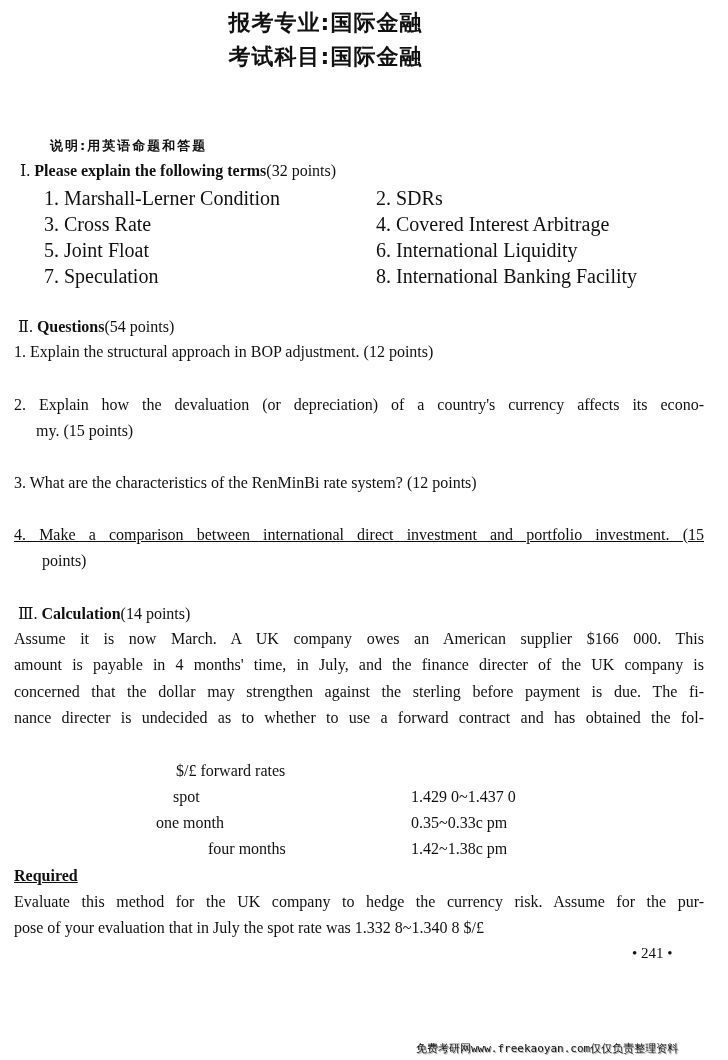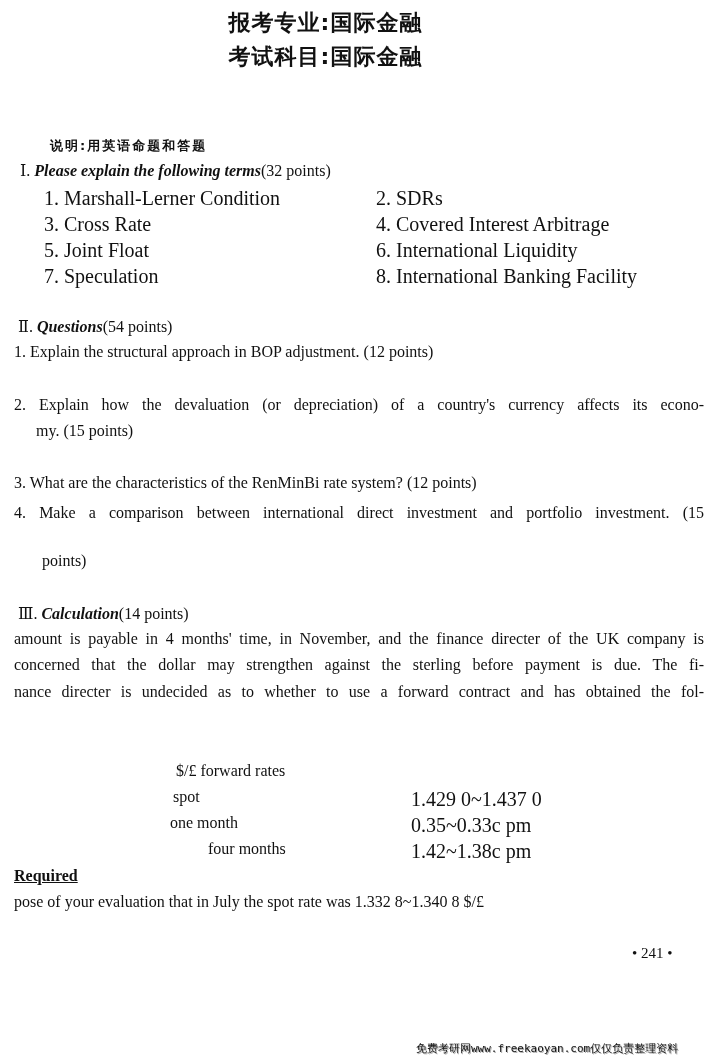--- a/index.html
+++ b/index.html
@@ -12,30 +12,30 @@
   .title {
     left: 0; width: 651px; text-align: center;
     font-family: "DejaVu Sans", "Liberation Sans", sans-serif;
     font-weight: bold; font-size: 22px; letter-spacing: 1px; color: #111;
   }
   .note {
     font-family: "DejaVu Sans", "Liberation Sans", sans-serif;
     font-size: 13px; font-weight: bold; letter-spacing: 2px;
   }
   .t { font-size: 16px; }
-  .heading-bold { font-weight: bold; font-style: italic; }
+  .heading-bold { font-weight: bold; }
   .term { font-size: 20px; }
   .para {
     left: 14px; width: 690px; font-size: 16px; line-height: 26.3px;
     text-align: justify; white-space: normal;
   }
   .para-line { display: block; text-align: justify; text-align-last: justify; }
   .para-line.last { text-align-last: left; }
   .rate-label { font-size: 16px; }
-  .rate-val { font-size: 20px; }
+  .rate-val { font-size: 16px; }
   .required {
     font-weight: bold; font-size: 16px; text-decoration: underline;
   }
   .page-num { font-size: 15px; }
   .watermark {
     font-family: "DejaVu Sans Mono", "Liberation Mono", monospace;
     font-size: 11px; color: #111; text-shadow: 1px 1px 0 #aaa;
   }
 </style>
 </head>
@@ -65,42 +65,44 @@
   <span class="heading-bold">Questions</span><span>(54 points)</span>
 </div>
 
 <div class="abs t" style="left:14px; top:343px;">1. Explain the structural approach in BOP adjustment. (12 points)</div>
 
 <div class="abs t" style="left:14px; top:396px; width:690px; text-align:justify; text-align-last:justify; white-space:normal;">2. Explain how the devaluation (or depreciation) of a country's currency affects its econo-</div>
 <div class="abs t" style="left:36px; top:422px;">my. (15 points)</div>
 
 <div class="abs t" style="left:14px; top:474px;">3. What are the characteristics of the RenMinBi rate system? (12 points)</div>
 
-<div class="abs t" style="left:14px; top:504px; width:690px; text-align:justify; text-align-last:justify; white-space:normal;">4. Make a comparison between international direct investment and portfolio investment. (15</div>
+<div class="abs t" style="left:14px; top:526px; width:690px; text-align:justify; text-align-last:justify; white-space:normal;text-decoration:underline;">4. Make a comparison between international direct investment and portfolio investment. (15</div>
 <div class="abs t" style="left:36px; top:552px;margin-left:6px;">points)</div>
 
 <div class="abs t" style="left:18px; top:604px;">
   <span>Ⅲ.</span>
   <span class="heading-bold">Calculation</span><span>(14 points)</span>
 </div>
 
 <div class="abs para" style="top:626px;">
-  <span class="para-line">amount is payable in 4 months' time, in November, and the finance directer of the UK company is</span>
+  <span class="para-line">Assume it is now March. A UK company owes an American supplier $166 000. This</span>
+  <span class="para-line">amount is payable in 4 months' time, in July, and the finance directer of the UK company is</span>
   <span class="para-line">concerned that the dollar may strengthen against the sterling before payment is due. The fi-</span>
   <span class="para-line">nance directer is undecided as to whether to use a forward contract and has obtained the fol-</span>
 </div>
 
 <div class="abs rate-label" style="left:176px; top:762px;">$/£ forward rates</div>
 <div class="abs rate-label" style="left:173px; top:788px;">spot</div>
 <div class="abs rate-val" style="left:411px; top:788px;">1.429 0~1.437 0</div>
-<div class="abs rate-label" style="left:170px; top:814px;">one month</div>
+<div class="abs rate-label" style="left:156px; top:814px;">one month</div>
 <div class="abs rate-val" style="left:411px; top:814px;">0.35~0.33c pm</div>
 <div class="abs rate-label" style="left:173px; top:840px;margin-left:35px;">four months</div>
 <div class="abs rate-val" style="left:411px; top:840px;">1.42~1.38c pm</div>
 
 <div class="abs required" style="left:14px; top:867px;">Required</div>
 <div class="abs para" style="top:889px;">
+  <span class="para-line">Evaluate this method for the UK company to hedge the currency risk. Assume for the pur-</span>
   <span class="para-line last">pose of your evaluation that in July the spot rate was 1.332 8~1.340 8 $/£</span>
 </div>
 
 <div class="abs page-num" style="left:632px; top:945px;">• 241 •</div>
 
 <div class="abs watermark" style="left:416px; top:1041px;">免费考研网www.freekaoyan.com仅仅负责整理资料</div>
 
 </body></html>

